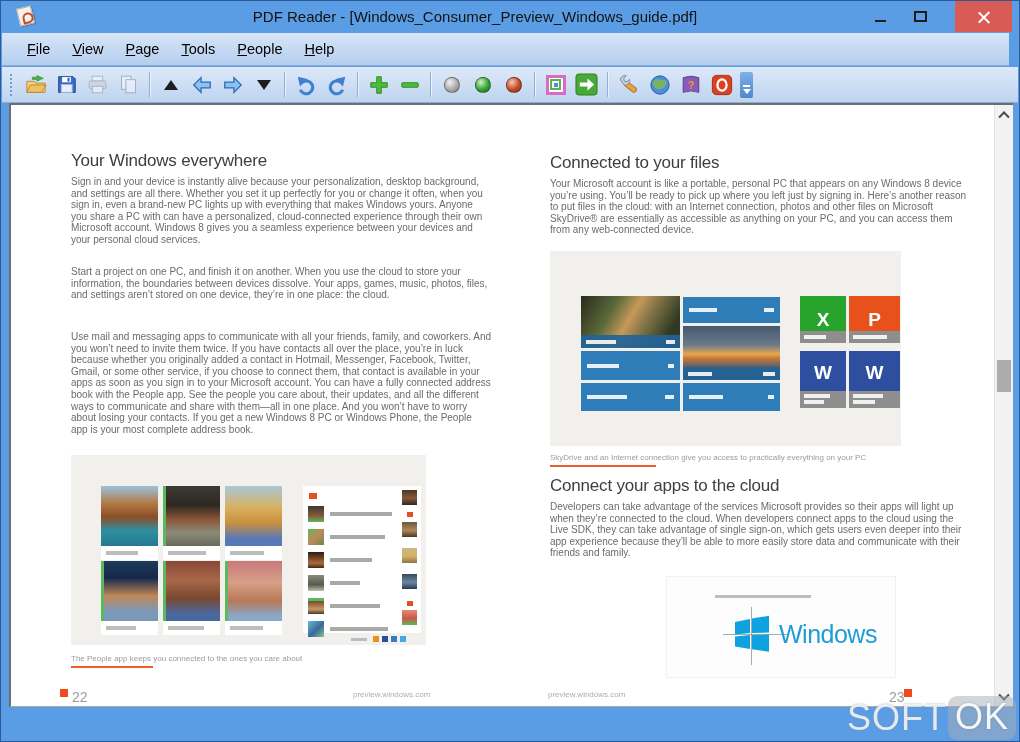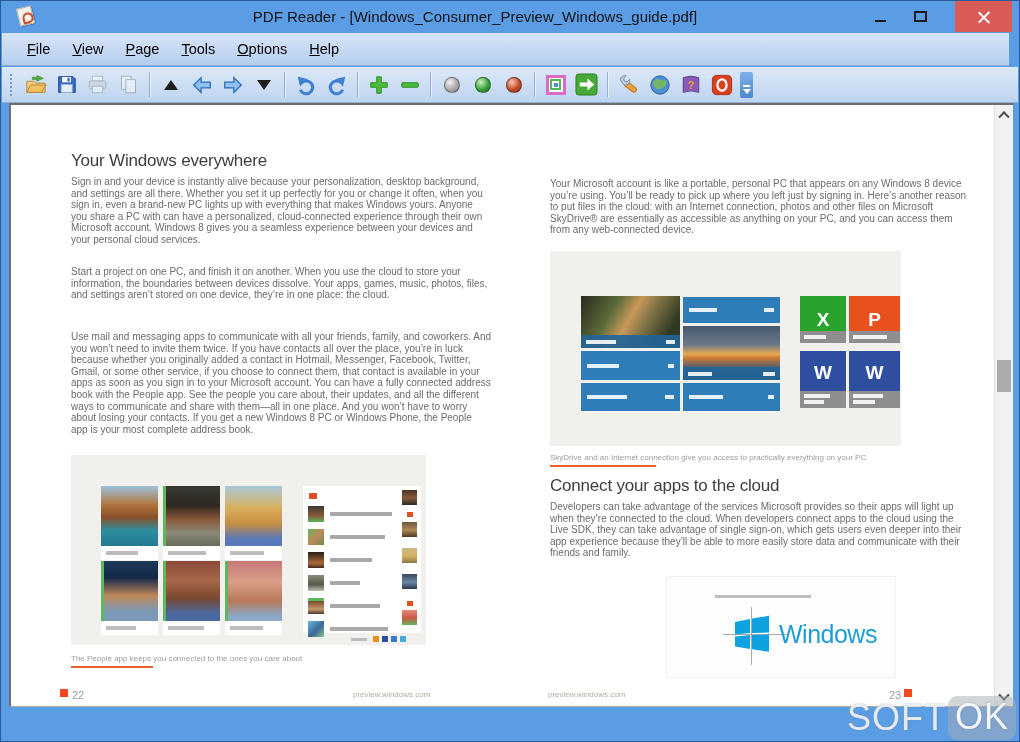--- a/index.html
+++ b/index.html
@@ -58,21 +58,21 @@
   .ov-dash { width:7px; height:2px; background:#fff; }
   .ov-tri { width:0; height:0; border-left:4px solid transparent; border-right:4px solid transparent; border-top:5px solid #fff; }
 
   
   .docarea { position:absolute; top:102px; left:8px; width:1004px; height:604px; background:#fff;
              border-top:2px solid #6E6E6E; border-left:2px solid #6E6E6E; border-bottom:1px solid #A9A9A9; }
   .h1 { position:absolute; font-size:17px; color:#3E3E3E; letter-spacing:-.2px; white-space:nowrap; }
   .para { position:absolute; width:420px; font-size:10px; line-height:11.6px; color:#6B6B6B; text-align:left; }
   .cap { position:absolute; font-size:8px; color:#9B9B9B; white-space:nowrap; }
   .cap-line { position:absolute; height:2px; background:#E8602C; }
-  .pgnum { position:absolute; font-size:11px; color:#9B9B9B; }
+  .pgnum { position:absolute; font-size:14px; color:#9B9B9B; }
   .pgsq { position:absolute; width:8px; height:8px; background:#F04A1E; }
   .url { position:absolute; font-size:8px; color:#B3ABA2; white-space:nowrap; }
 
   
   .figbox { position:absolute; background:#F2F0ED; }
   .photo { position:absolute; }
   .namebar { position:absolute; background:#fff; }
   .ph-bar { position:absolute; height:4px; background:#BDBDBD; }
   .greenedge { position:absolute; left:0; top:0; width:3px; height:100%; background:#5CB85C; }
   .cpanel { position:absolute; background:#fff; }
@@ -130,21 +130,21 @@
     <div class="cap-btn btn-close">
         <div class="xmark"></div>
       </div>
   </div>
 
   <div class="menubar">
     <div class="menu-item"><span>File</span></div>
     <div class="menu-item"><span>View</span></div>
     <div class="menu-item"><span>Page</span></div>
     <div class="menu-item"><span>Tools</span></div>
-    <div class="menu-item"><span>Options</span></div>
+    <div class="menu-item"><span>People</span></div>
     <div class="menu-item"><span>Help</span></div>
   </div>
 
   <div class="toolbar">
     <div class="grip"></div>
 
     <div class="tbtn">
       <svg width="22" height="22" viewBox="0 0 24 24">
         <path d="M2 8 h8 l2 2 h10 v10 H2z" fill="#F2CF7E" stroke="#B8862E"></path>
         <path d="M2 20 l4 -8 h17 l-5 8z" fill="#EEC263" stroke="#B8862E"></path>
@@ -355,20 +355,21 @@
       <div class="mini-sq" style="left:329px; top:181px; background:#48A8E0;"></div>
     </div>
 
     <div class="cap" style="left:60px; top:549px;">The People app keeps you connected to the ones you care about</div>
     <div class="cap-line" style="left:60px; top:561px; width:82px;"></div>
 
     <div class="pgsq" style="left:49px; top:584px;"></div>
     <div class="pgnum" style="left:61px; top:584px;">22</div>
     <div class="url" style="left:342px; top:585px;">preview.windows.com</div>
 
+    <div class="h1" style="left:539px; top:48px;">Connected to your files</div>
     <div class="para" style="left:539px; top:73px; width:418px;">Your Microsoft account is like a portable, personal PC that appears on any Windows 8 device you’re using. You’ll be ready to pick up where you left just by signing in. Here’s another reason to put files in the cloud: with an Internet connection, photos and other files on Microsoft SkyDrive® are essentially as accessible as anything on your PC, and you can access them from any web-connected device.</div>
 
     <div class="figbox" style="left:539px; top:146px; width:351px; height:195px;">
 
       <div class="photo" style="left:31px; top:45px; width:99px; height:52px; background:linear-gradient(120deg,#2A2A1C 0%,#5A6A3A 30%,#C89858 48%,#8A7A4A 60%,#2E3A22 85%);">
         <div class="tile-label">
           <div class="wbar" style="left:5px; top:5px; width:30px;"></div>
           <div class="wbar" style="right:5px; top:5px; width:9px;"></div>
         </div>
       </div>

